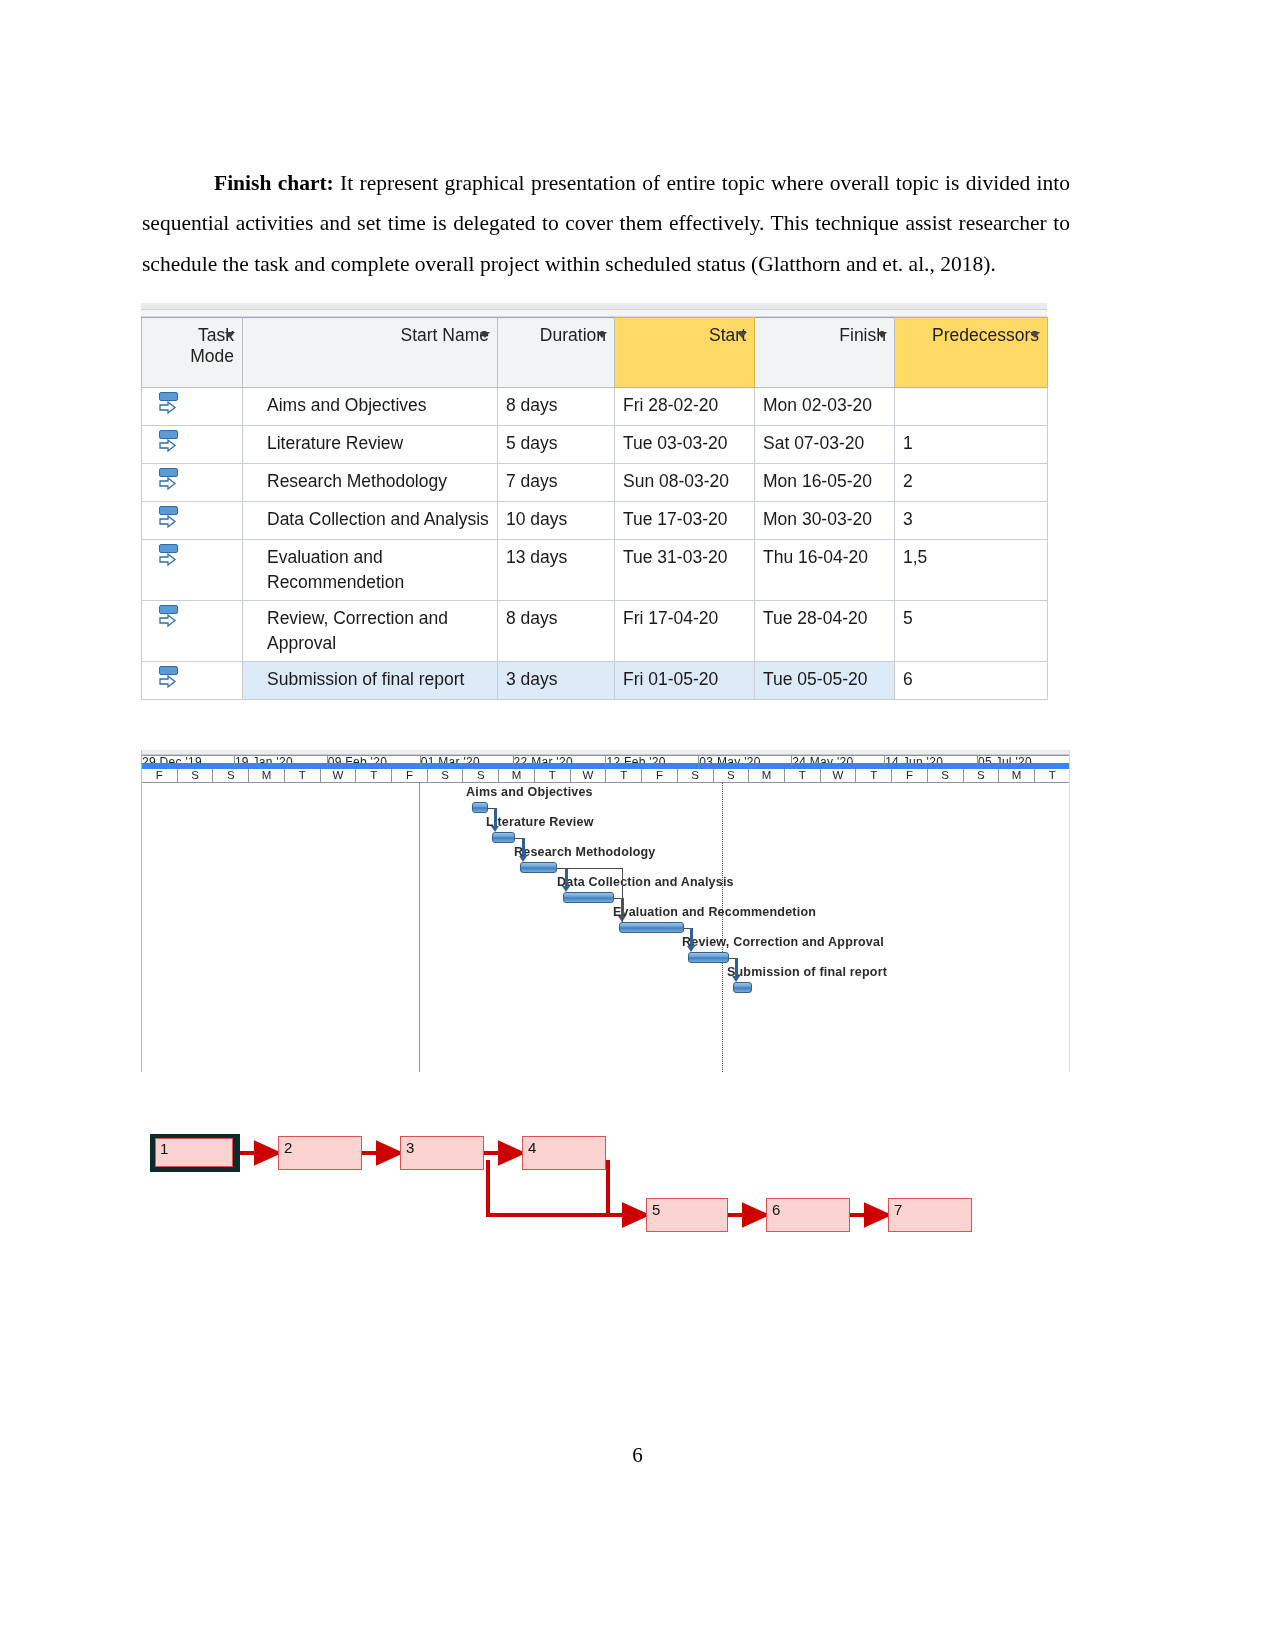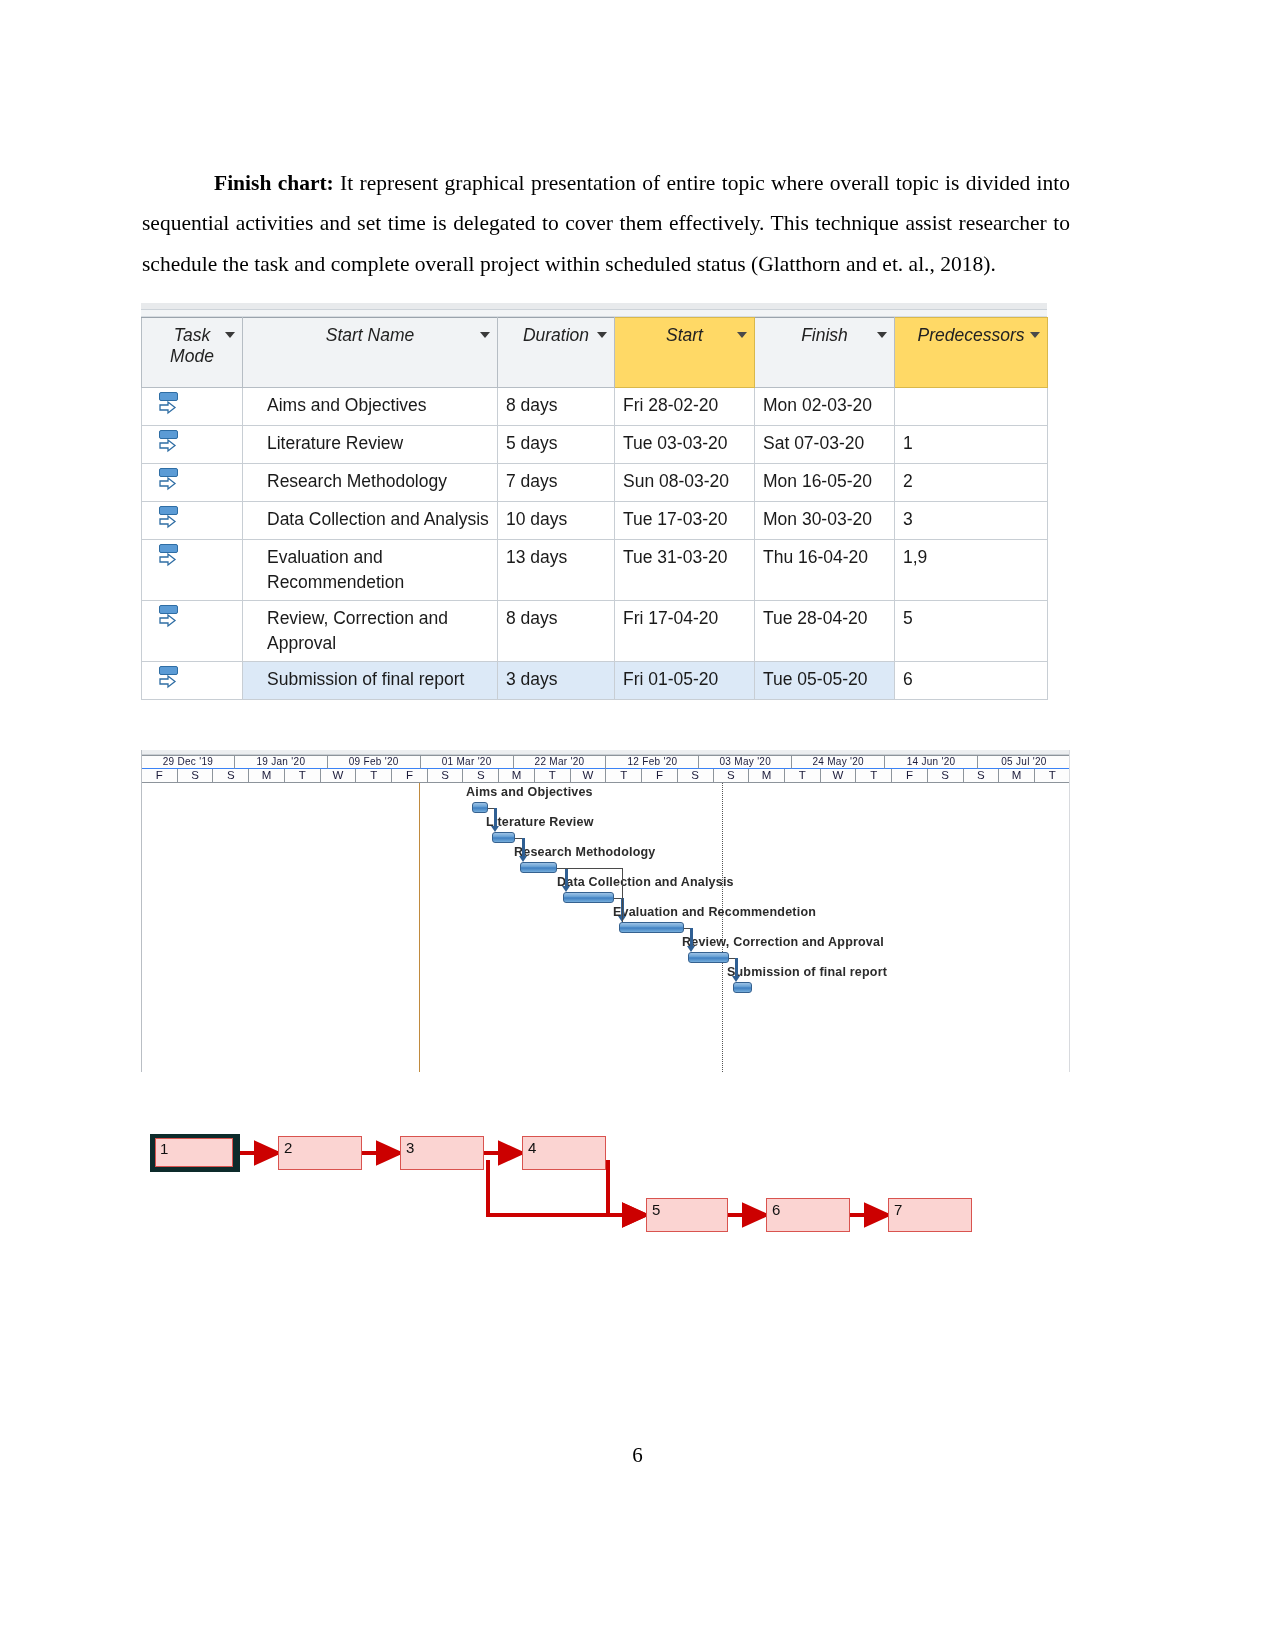--- a/index.html
+++ b/index.html
@@ -54,28 +54,27 @@
   table.proj col.c2{width:117px;}
   table.proj col.c3{width:140px;}
   table.proj col.c4{width:140px;}
   table.proj col.c5{width:153px;}
 
   table.proj th{
     background:#f1f3f5;
     border:1px solid #b6bdc4;
     border-top:1px solid #9aa3ac;
     font-weight:normal;
-    text-align:center;
+    text-align:right;
     vertical-align:top;
     padding:7px 8px 18px 8px;
     height:44px;
     position:relative;
     font-size:17.5px;
     color:#222;
-    font-style:italic;
   }
   table.proj th.hl{background:#ffd966;border-color:#d9b84b;}
   table.proj th .drop{
     position:absolute;right:7px;top:14px;
     width:0;height:0;border-left:5px solid transparent;border-right:5px solid transparent;
     border-top:6px solid #3a3a3a;
   }
   table.proj th.hl .drop{border-top-color:#4a4a4a;}
   table.proj th .hlabel{display:block;}
 
@@ -105,22 +104,22 @@
     box-sizing:border-box;
     font-family:"Liberation Sans", sans-serif;
     overflow:hidden;
   }
   #gantt .toprule{position:absolute;left:0;top:0;width:929px;height:4px;background:#eceef0;border-bottom:1px solid #c9ced3;}
   #gantt .hdr{position:absolute;left:0;top:5px;width:929px;height:28px;}
   #gantt .hdrRow1{position:absolute;left:0;top:0;height:14px;width:929px;display:flex;}
   #gantt .hdrRow2{position:absolute;left:0;top:14px;height:14px;width:929px;display:flex;}
   #gantt .hc1{
     flex:0 0 auto;box-sizing:border-box;
-    border-right:1px solid #8d949b;border-bottom:1px solid #3b82f6;border-top:1px solid #8d949b;
-    font-size:10px;line-height:12px;text-align:center;color:#1b1b3a;
+    border-right:1px solid #8d949b;border-bottom:6px solid #3b82f6;border-top:1px solid #8d949b;
+    font-size:12px;line-height:12px;text-align:left;color:#1b1b3a;
     background:#fdfdfd;letter-spacing:.3px;
     white-space:nowrap;overflow:hidden;
   }
   #gantt .hc2{
     flex:0 0 auto;box-sizing:border-box;
     border-right:1px solid #8d949b;border-bottom:1px solid #8d949b;
     font-size:11.5px;line-height:12px;text-align:center;color:#1b1b3a;
     background:#fdfdfd;
     white-space:nowrap;overflow:hidden;
   }
@@ -248,21 +247,21 @@
             <td>3</td>
           </tr>
           <tr>
             <td class="tm"><span class="tmicon"><span class="bar"></span><svg width="20" height="16" viewBox="0 0 20 16">
                   <path d="M1,5 L9,5 L9,2 L16,7.5 L9,13 L9,10 L1,10 Z" fill="#ffffff" stroke="#2e6da4" stroke-width="1.3"></path>
                 </svg></span></td>
             <td class="tname">Evaluation and Recommendetion</td>
             <td class="">13 days</td>
             <td class="">Tue 31-03-20</td>
             <td class="">Thu 16-04-20</td>
-            <td>1,9</td>
+            <td>1,5</td>
           </tr>
           <tr>
             <td class="tm"><span class="tmicon"><span class="bar"></span><svg width="20" height="16" viewBox="0 0 20 16">
                   <path d="M1,5 L9,5 L9,2 L16,7.5 L9,13 L9,10 L1,10 Z" fill="#ffffff" stroke="#2e6da4" stroke-width="1.3"></path>
                 </svg></span></td>
             <td class="tname">Review, Correction and Approval</td>
             <td class="">8 days</td>
             <td class="">Fri 17-04-20</td>
             <td class="">Tue 28-04-20</td>
             <td>5</td>

